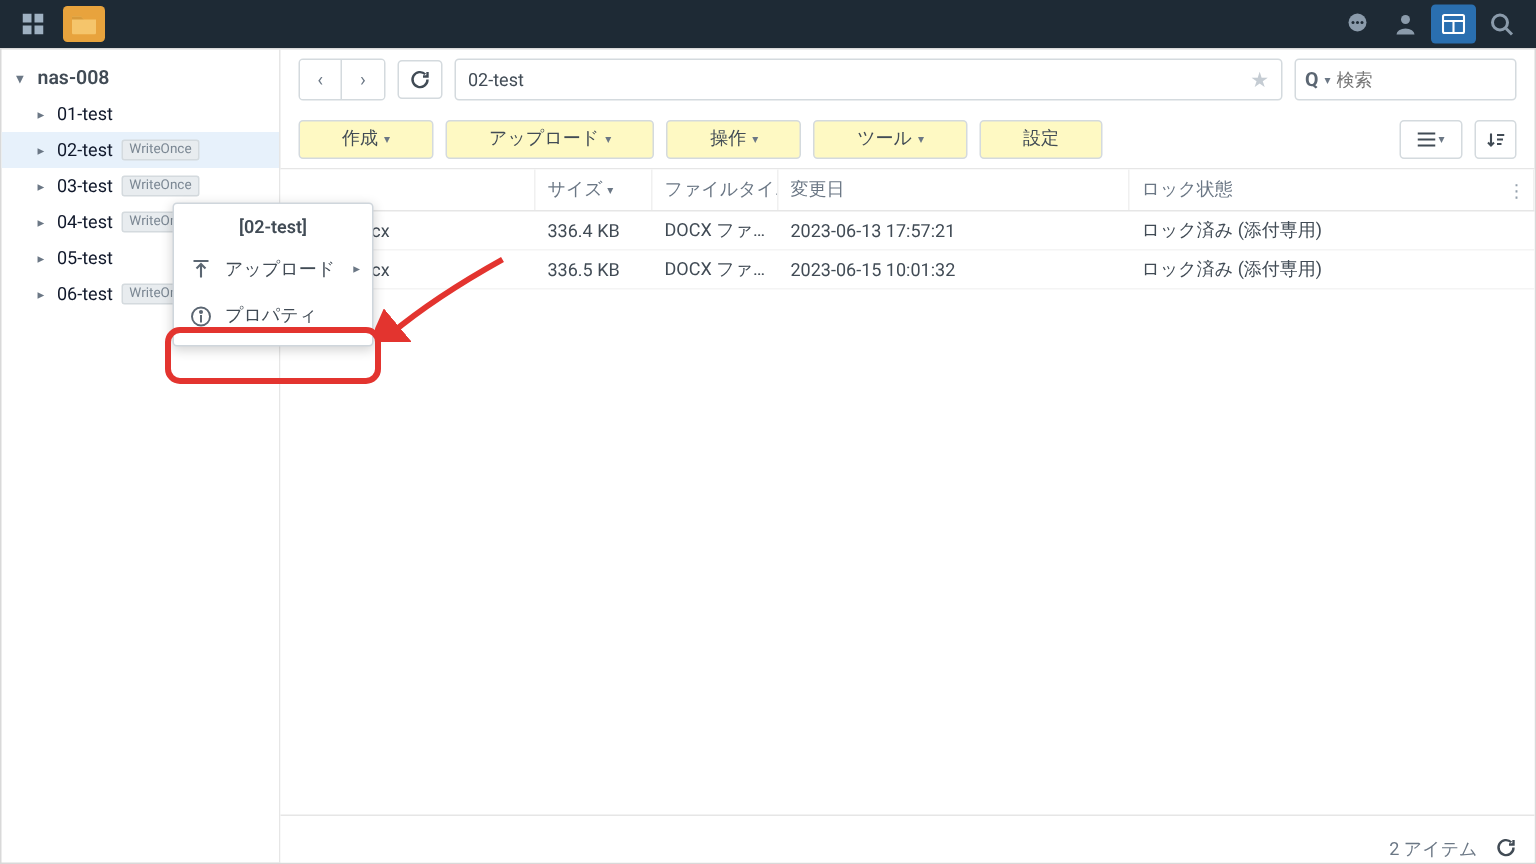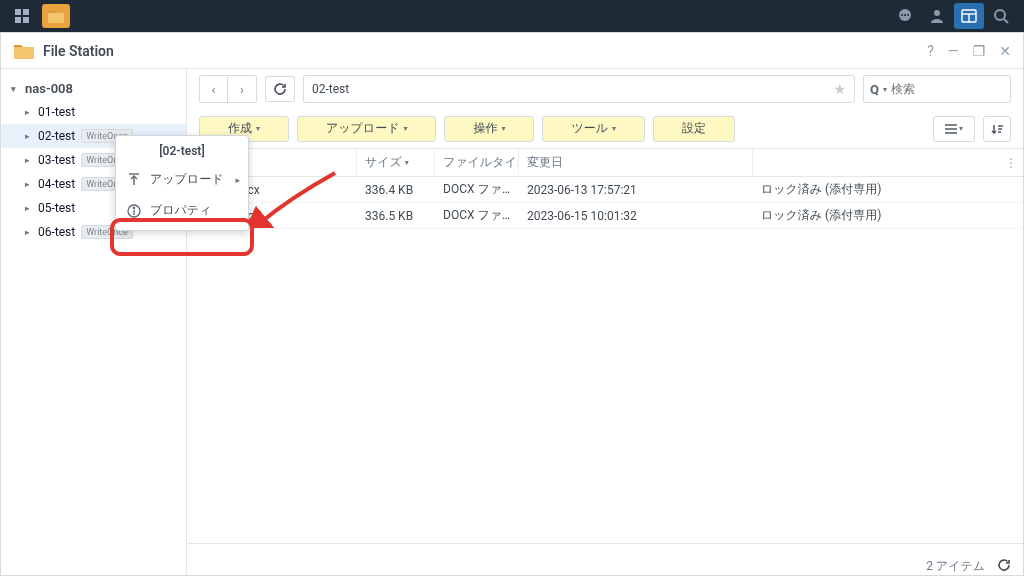--- a/index.html
+++ b/index.html
@@ -130,33 +130,20 @@
     <div class="hdr-icon">
         <svg width="16" height="16" viewBox="0 0 16 16" fill="none" stroke="currentColor" stroke-width="2">
           <circle cx="7" cy="7" r="5"></circle>
           <line x1="11" y1="11" x2="15" y2="15"></line>
         </svg>
       </div>
   </div>
 </div>
 
 <div class="window">
-  <div class="titlebar">
-    <svg class="folder-ico" viewBox="0 0 22 18">
-        <path d="M1 3 h7 l2 2 h11 v11 a1 1 0 0 1 -1 1 H2 a1 1 0 0 1 -1 -1 Z" fill="#f5c56b"></path>
-        <path d="M1 3 h7 l2 2 H1 Z" fill="#d89a3a"></path>
-      </svg>
-    <div class="title">File Station</div>
-    <div class="win-controls">
-      <span>?</span>
-      <span>—</span>
-      <span>❐</span>
-      <span>✕</span>
-    </div>
-  </div>
 
   <div class="body">
     <div class="sidebar">
       <div class="tree-root">
         <span class="tree-caret">▾</span>
         <span>nas-008</span>
       </div>
       <div id="tree-items">
           <div class="tree-item">
             <span class="caret">▸</span>
@@ -253,20 +240,21 @@
       </div>
 
       <div class="table-head">
         <div class="th name"></div>
         <div class="th size">
             <span>サイズ</span>
             <span class="srt">▾</span>
           </div>
         <div class="th type">ファイルタイ…</div>
         <div class="th date">変更日</div>
+        <div class="th lock">ロック状態</div>
         <span class="more-col">⋮</span>
       </div>
 
       <div class="rows" id="rows">
           <div class="row">
             <div class="td name">
               <svg class="doc-ico" viewBox="0 0 14 16">
                 <path d="M2 0 h7 l3 3 v12 a1 1 0 0 1 -1 1 H2 a1 1 0 0 1 -1 -1 V1 a1 1 0 0 1 1 -1 Z" fill="#3a7bd5"></path>
                 <path d="M9 0 v3 h3 Z" fill="#2a5fa8"></path>
                 <text x="7" y="12" text-anchor="middle" fill="#fff" font-size="6" font-weight="bold">W</text>

